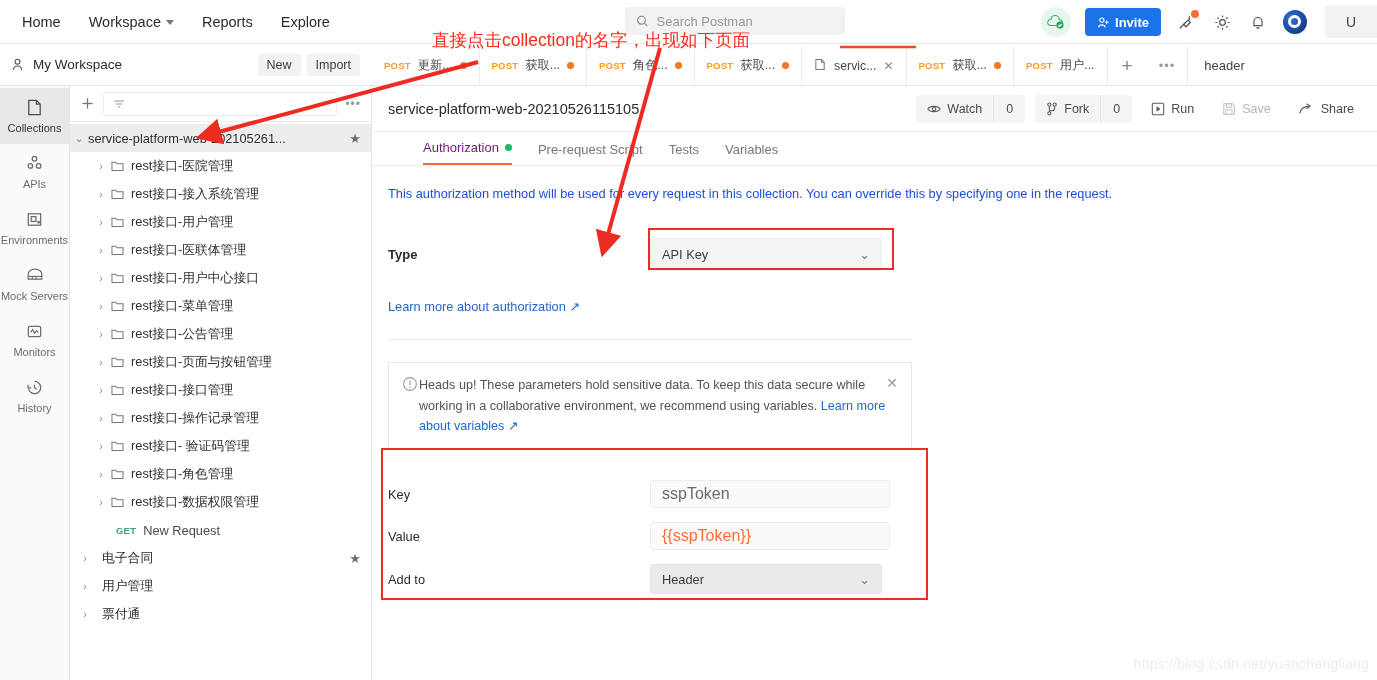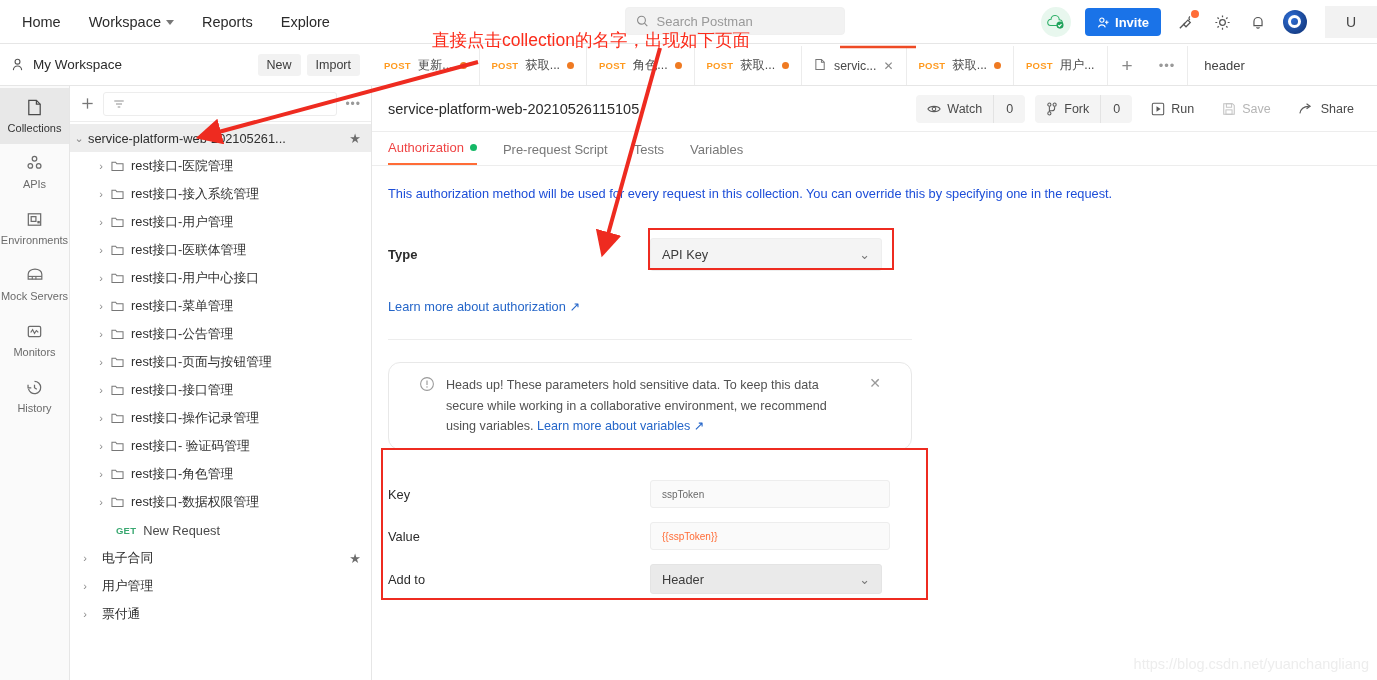--- a/index.html
+++ b/index.html
@@ -145,54 +145,54 @@
   .grp .cnt { display:flex; align-items:center; padding: 0 12px; font-size: 12.5px;
               color: #4a4a4a; border-left: 1px solid #e3e3e3; cursor:pointer; }
   .plainbtn { display:flex; align-items:center; gap:6px; font-size: 12.5px;
               color: #4a4a4a; padding: 0 9px; cursor:pointer; height: 28px; }
   .plainbtn.dim { color: #b5b5b5; }
 
   .subtabs { display: flex; gap: 26px; padding: 0 16px; height: 34px;
              align-items: flex-end; border-bottom: 1px solid #ededed; }
   .subtab { font-size: 13px; color: #777; padding-bottom: 8px; cursor: pointer;
             display:flex; align-items:center; gap: 6px; }
-  .subtab.active { color: #ef4444; border-bottom: 2px solid #ff6c37; }
+  .subtab.active { color: #701a75; border-bottom: 2px solid #ff6c37; margin-left: 35px; }
   .gdot { width: 7px; height: 7px; border-radius: 50%; background: #14b866; }
 
   .body-pad { padding: 20px 16px 0 16px; position: relative; }
   .desc { font-size: 12.8px; color: #1d4ed8; }
 
   .type-row { display: flex; align-items: center; margin-top: 37px; position: relative; }
   .type-lbl { font-size: 13px; color: #2b2b2b; font-weight: bold; width: 262px; }
   .select-ctl {
     width: 232px; height: 33px; background: #f4f4f4; border-radius: 3px;
     display: flex; align-items: center; padding: 0 11px; font-size: 12.8px;
     color: #3c3c3c; cursor: pointer; border: 1px solid #eee;
   }
   .select-ctl .cv { margin-left: auto; color: #777; }
 
   .authnote { margin-top: 26px; font-size: 12.8px; color: #555; line-height: 1.55; }
   .lnk { color: #2566c9; cursor: pointer; }
 
   .divline { margin-top: 22px; border-top: 1px solid #ededed; width: 524px; }
 
   .headsup {
-    margin-top: 22px; width: 524px; border: 1px solid #e8e8e8; border-radius: 12px;
-    padding: 12px 30px; display: flex; gap: 11px; background: #fff;
+    margin-top: 22px; width: 524px; border: 1px solid #e8e8e8; border-radius: 0;
+    padding: 12px 13px; display: flex; gap: 1px; background: #fff;
   }
   .headsup .txt { font-size: 12.6px; color: #525252; line-height: 1.65; flex: 1; }
   .headsup .x { color: #999; font-size: 14px; cursor: pointer; }
 
   .kvform { margin-top: 30px; width: 524px; }
   .kvrow { display: flex; align-items: center; margin-bottom: 14px; }
   .kvlbl { font-size: 12.8px; color: #2b2b2b; width: 262px; }
   .kvinput {
     width: 240px; height: 28px; background: #fafafa; border: 1px solid #ededed;
     border-radius: 3px; display:flex; align-items:center; padding: 0 11px;
-    font-size: 10px; color: #6a6a6a; cursor: text;
+    font-size: 16px; color: #6a6a6a; cursor: text;
   }
   .kvinput.var { color: #ff6c37; }
 
   
   .redbox { position: absolute; border: 2px solid #ee2b20; pointer-events: none; }
   .annot-text {
     position: absolute; left: 432px; top: 28px; font-size: 17.5px; color: #fb2c1b;
     white-space: nowrap; z-index: 40; pointer-events: none;
   }
   svg.overlay { position: absolute; left: 0; top: 0; width: 1377px; height: 680px;

